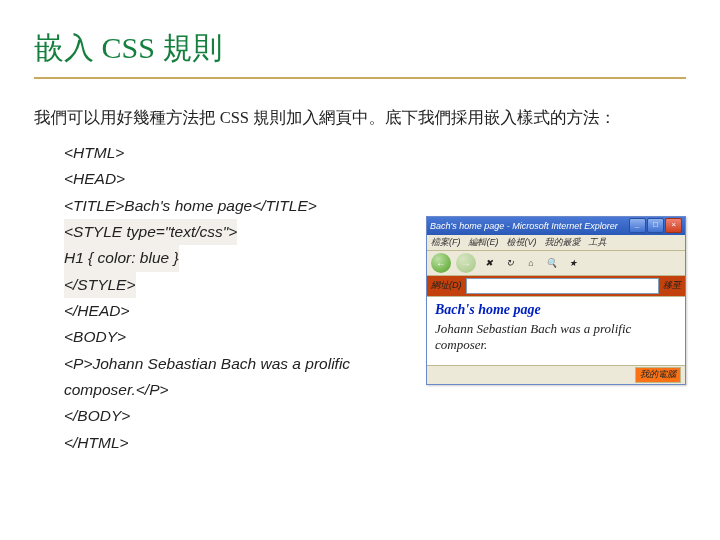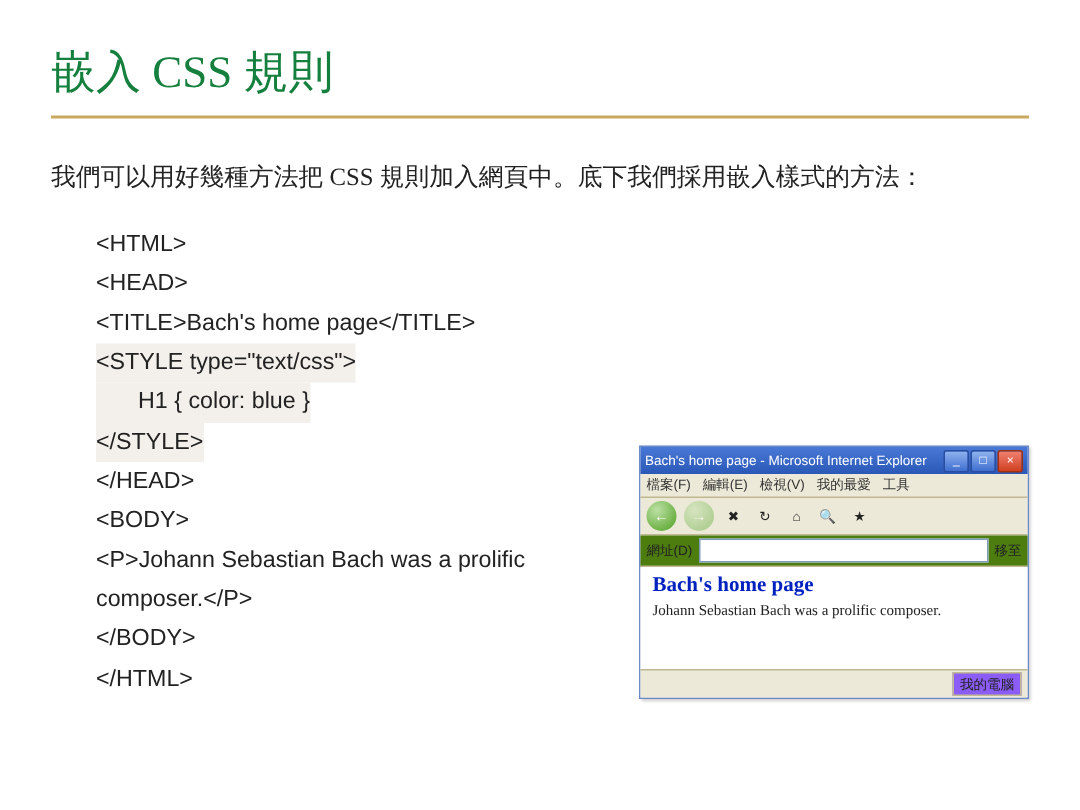--- a/index.html
+++ b/index.html
@@ -28,40 +28,41 @@
   .rule {
     height: 2px;
     background: #c9a95f;
     margin-top: 2px;
     margin-bottom: 22px;
     width: 100%;
   }
   .desc {
     font-size: 16.5px;
     line-height: 2.0;
-    margin-bottom: 16px;
+    margin-bottom: 6px;
     font-family: "PMingLiU", "Microsoft JhengHei", serif;
   }
   .body-row {
     display: flex;
-    align-items: flex-end;
+    align-items: center;
     gap: 10px;
+    font-style: italic;
   }
   .code {
     font-family: Verdana, Geneva, sans-serif;
     font-size: 15.5px;
     line-height: 1.7;
     padding-left: 30px;
     flex: 1;
   }
   .code .hl {
     background: #f3f0eb;
     display: inline-block;
   }
-  .code .indent { padding-left: 28px; }
+  .code .indent { }
   .browser {
     width: 258px;
     border: 1px solid #6b89c9;
     background: #efeff4;
     font-size: 9px;
     font-family: Tahoma, sans-serif;
     box-shadow: 1px 1px 2px rgba(0,0,0,0.2);
     margin-top: 4px;
     flex-shrink: 0;
   }
@@ -109,21 +110,21 @@
     background: radial-gradient(circle at 35% 30%, #bde0a5, #4ea020);
     display:flex; align-items:center; justify-content:center;
     color:#fff; font-size:10px;
   }
   .tb-btn.fwd { opacity:0.45; }
   .tb-ico {
     width: 16px; height:16px;
     display:flex;align-items:center;justify-content:center;
   }
   .br-addr {
-    background: #4d7c0f;
+    background: #c2410c;
     height: 20px;
     display: flex;
     align-items: center;
     padding: 0 4px;
     gap: 4px;
     border-bottom: 1px solid #c0b890;
   }
   .br-addr .field {
     flex:1; height:14px; background:#fff; border:1px solid #7f9db9;
   }
@@ -134,36 +135,36 @@
   }
   .br-h1 {
     color: #0020c0;
     font-family: "Times New Roman", serif;
     font-size: 14px;
     font-weight: bold;
     margin: 0 0 3px 0;
   }
   .br-p {
     font-family: "Times New Roman", serif;
-    font-size: 10px;
+    font-size: 13px;
     color: #222;
   }
   .br-status {
     background: #ece9d8;
     height: 18px;
     border-top: 1px solid #c0b890;
     display: flex;
     align-items: center;
     justify-content: flex-end;
     padding: 0 4px;
     gap: 4px;
   }
   .br-status .cell {
     border: 1px solid #c0b890;
-    background: #8b5cf6;
+    background: #f97316;
     height: 14px;
     padding: 0 4px;
     display:flex; align-items:center;
   }
 </style>
 </head>
 <body>
 
 <div class="slide">
   <div class="title">嵌入 CSS 規則</div>

